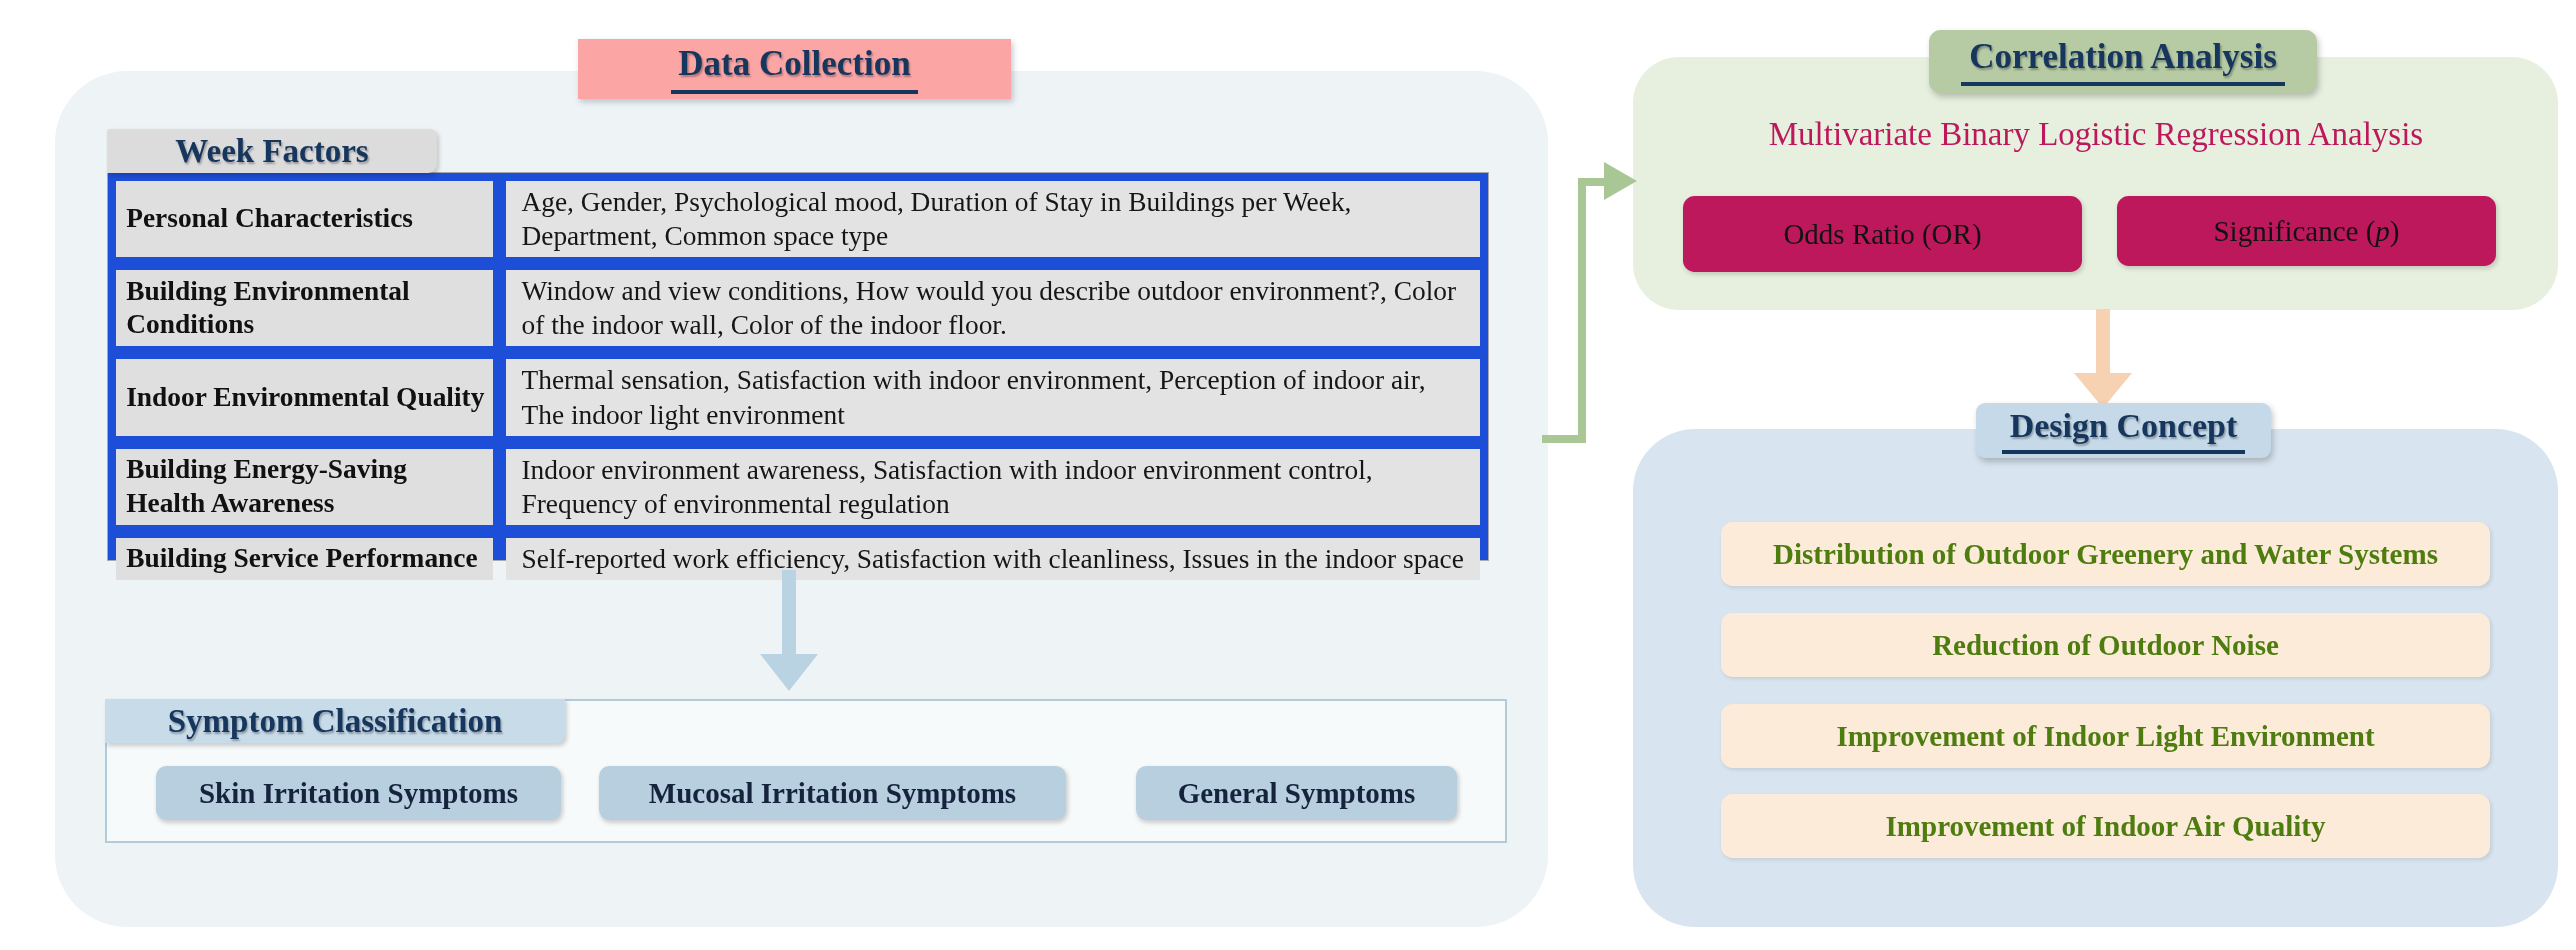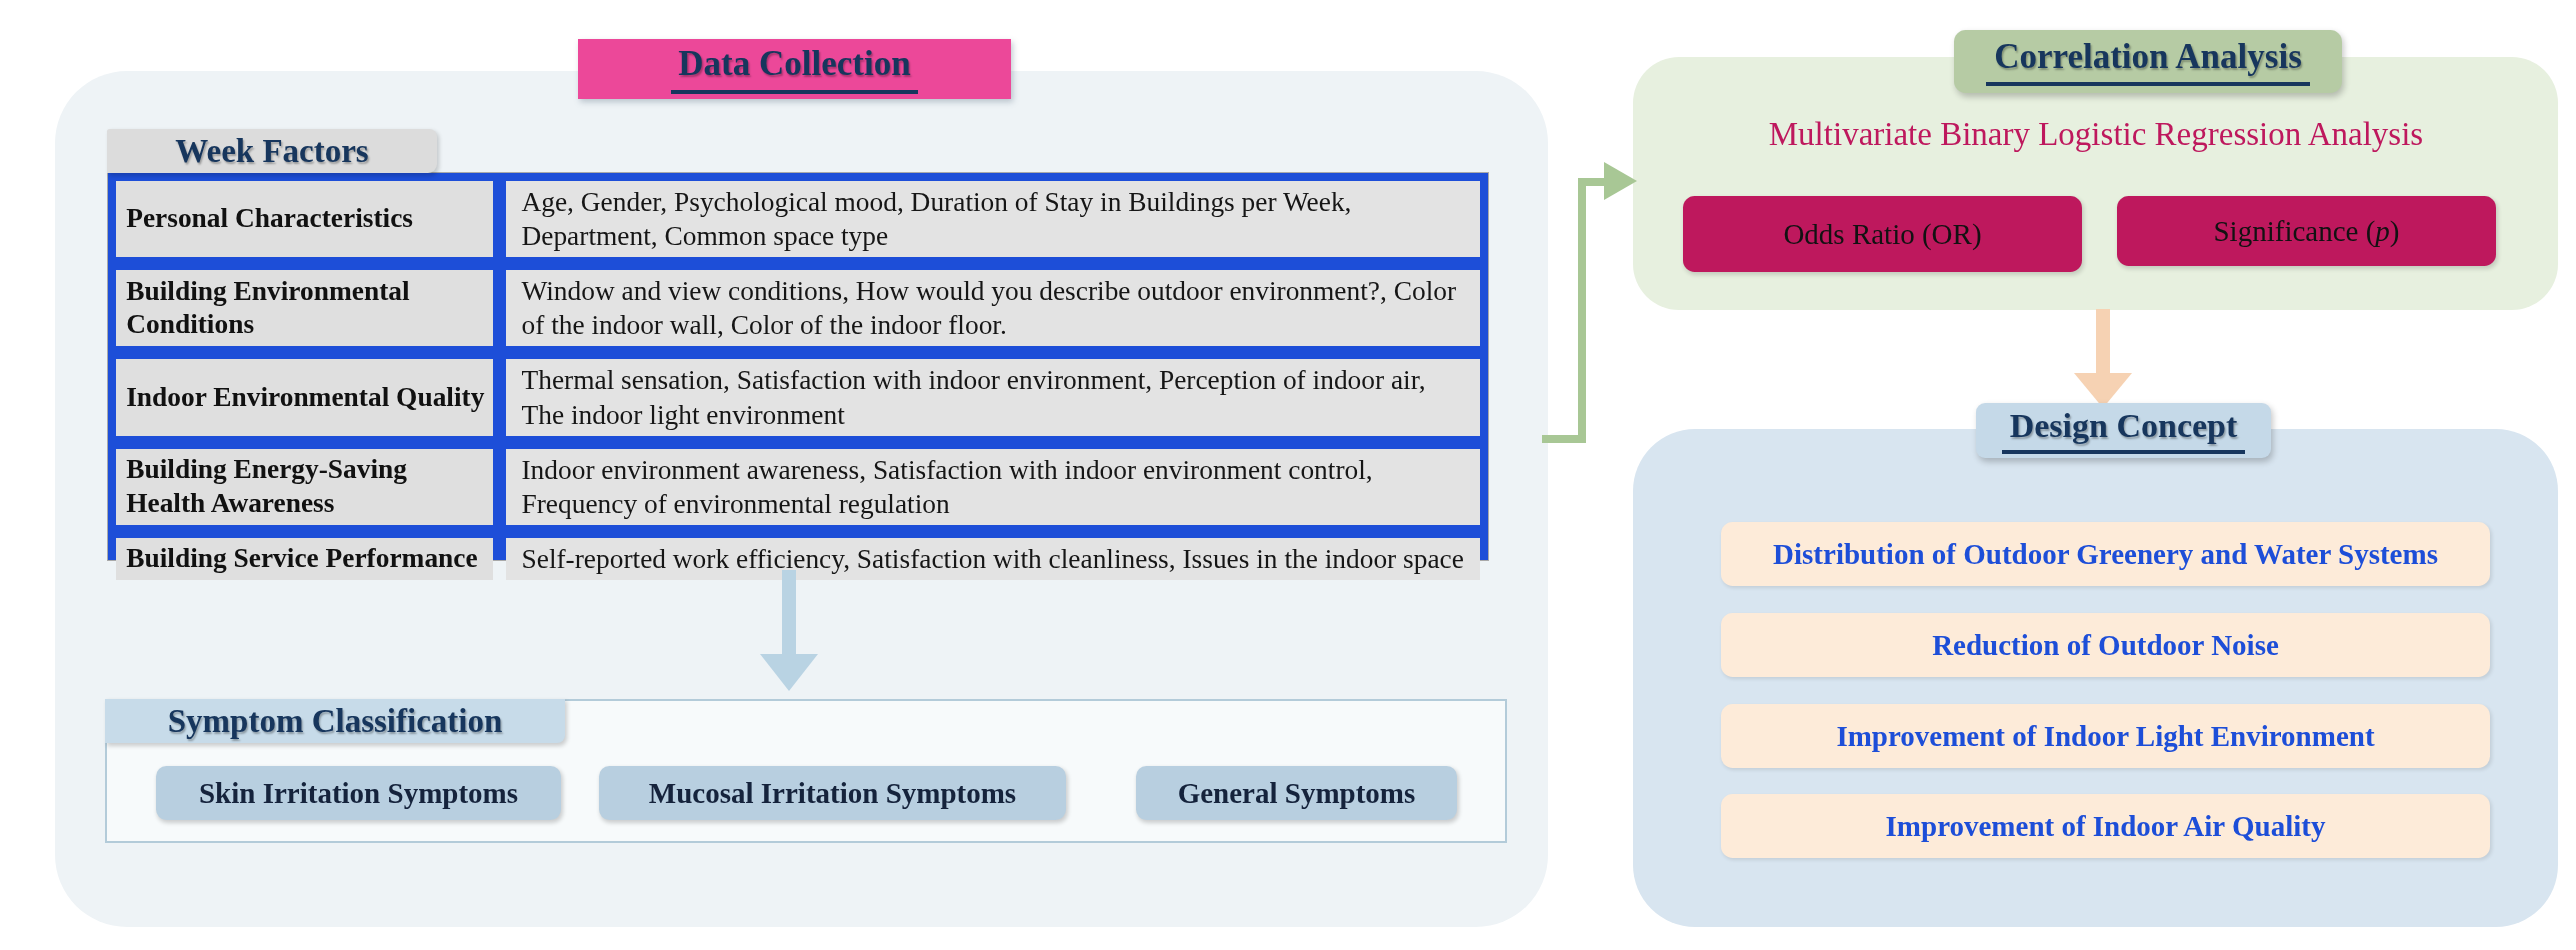--- a/index.html
+++ b/index.html
@@ -12,21 +12,21 @@
   }
   .abs{position:absolute;box-sizing:border-box;}
 
   
   .left-panel{left:55px;top:71px;width:1493px;height:856px;background:#eef3f6;border-radius:72px;z-index:0;}
 
   
   .navy{color:#17365d;}
   .hdr{display:flex;align-items:center;justify-content:center;font-weight:bold;z-index:3;
        text-shadow:1.3px 2px 2px rgba(0,0,0,0.30);}
-  .dc-title{left:578px;top:39px;width:433px;height:60px;background:#ec4899;font-size:35px;
+  .dc-title{left:578px;top:39px;width:433px;height:60px;background:#fca5a5;font-size:35px;
             box-shadow:2px 3.3px 5.9px rgba(90,110,130,0.35);}
   .underlined{border-bottom:4.6px solid #17365d;padding:0 7.8px 5.9px 7.8px;}
 
   .rf-tab{left:107px;top:129px;width:330px;height:44px;background:#dcdcdc;font-size:33px;
           border-radius:2.6px 7.8px 9.1px 0;box-shadow:2px 2.6px 4.6px rgba(0,0,0,0.18);}
 
   
   .rf-table{left:107px;top:172px;width:1382px;height:389px;background:#1d4ed8;
             border:1.3px solid #a9a9a9;padding:7.8px;display:grid;
             grid-template-columns:377px 1fr;grid-template-rows:repeat(5,1fr);gap:13px;z-index:1;}
@@ -60,35 +60,35 @@
   .green-seg-b{left:1542px;top:435px;width:44px;height:7.8px;background:#a8c795;}
   .green-seg-v{left:1578px;top:178px;width:7.8px;height:265px;background:#a8c795;}
   .green-seg-t{left:1578px;top:178px;width:30px;height:7.8px;background:#a8c795;}
   .green-head{left:1604px;top:162px;width:0;height:0;
               border-top:19.6px solid transparent;border-bottom:19.6px solid transparent;
               border-left:33px solid #a8c795;}
 
   
   .corr-panel{left:1633px;top:57px;width:925px;height:253px;background:#e7f0df;border-radius:46px;z-index:0;}
   .corr-tab{left:1929px;top:30px;width:388px;height:63px;background:#b6cba4;font-size:35px;
-            border-radius:11.7px;box-shadow:2px 3.3px 5.9px rgba(0,0,0,0.22);margin-left:25px;}
+            border-radius:11.7px;box-shadow:2px 3.3px 5.9px rgba(0,0,0,0.22);}
   .corr-method{left:1645px;top:116px;width:902px;text-align:center;font-size:33px;color:#be185d;z-index:1;}
   .corr-btn{background:#be185d;border-radius:11.7px;display:flex;align-items:center;justify-content:center;
             font-size:29px;color:#121212;z-index:1;box-shadow:1.3px 2.6px 4.6px rgba(0,0,0,0.15);}
   .corr-btn.odds{left:1683px;top:196px;width:399px;height:76px;}
   .corr-btn.sig{left:2117px;top:196px;width:379px;height:70px;}
   .sig-var{font-style:italic;}
 
   
   .des-panel{left:1633px;top:429px;width:925px;height:498px;background:#d8e5f0;border-radius:62px;z-index:0;}
   .des-tab{left:1976px;top:403px;width:295px;height:55px;background:#c5d9e8;font-size:34px;
            border-radius:9.1px;box-shadow:2px 3.3px 5.9px rgba(0,0,0,0.22);}
   .des-box{left:1721px;width:769px;height:64px;background:#fdebd9;border-radius:11.7px;
            display:flex;align-items:center;justify-content:center;font-size:29px;font-weight:bold;
-           color:#1d4ed8;z-index:1;box-shadow:1.3px 2px 3.9px rgba(0,0,0,0.10);}
+           color:#4d7c0f;z-index:1;box-shadow:1.3px 2px 3.9px rgba(0,0,0,0.10);}
   .des-box.s0{top:522px;}
   .des-box.s1{top:613px;}
   .des-box.s2{top:704px;}
   .des-box.s3{top:794px;}
 </style>
 </head>
 <body>
 
 <div class="canvas">
 

